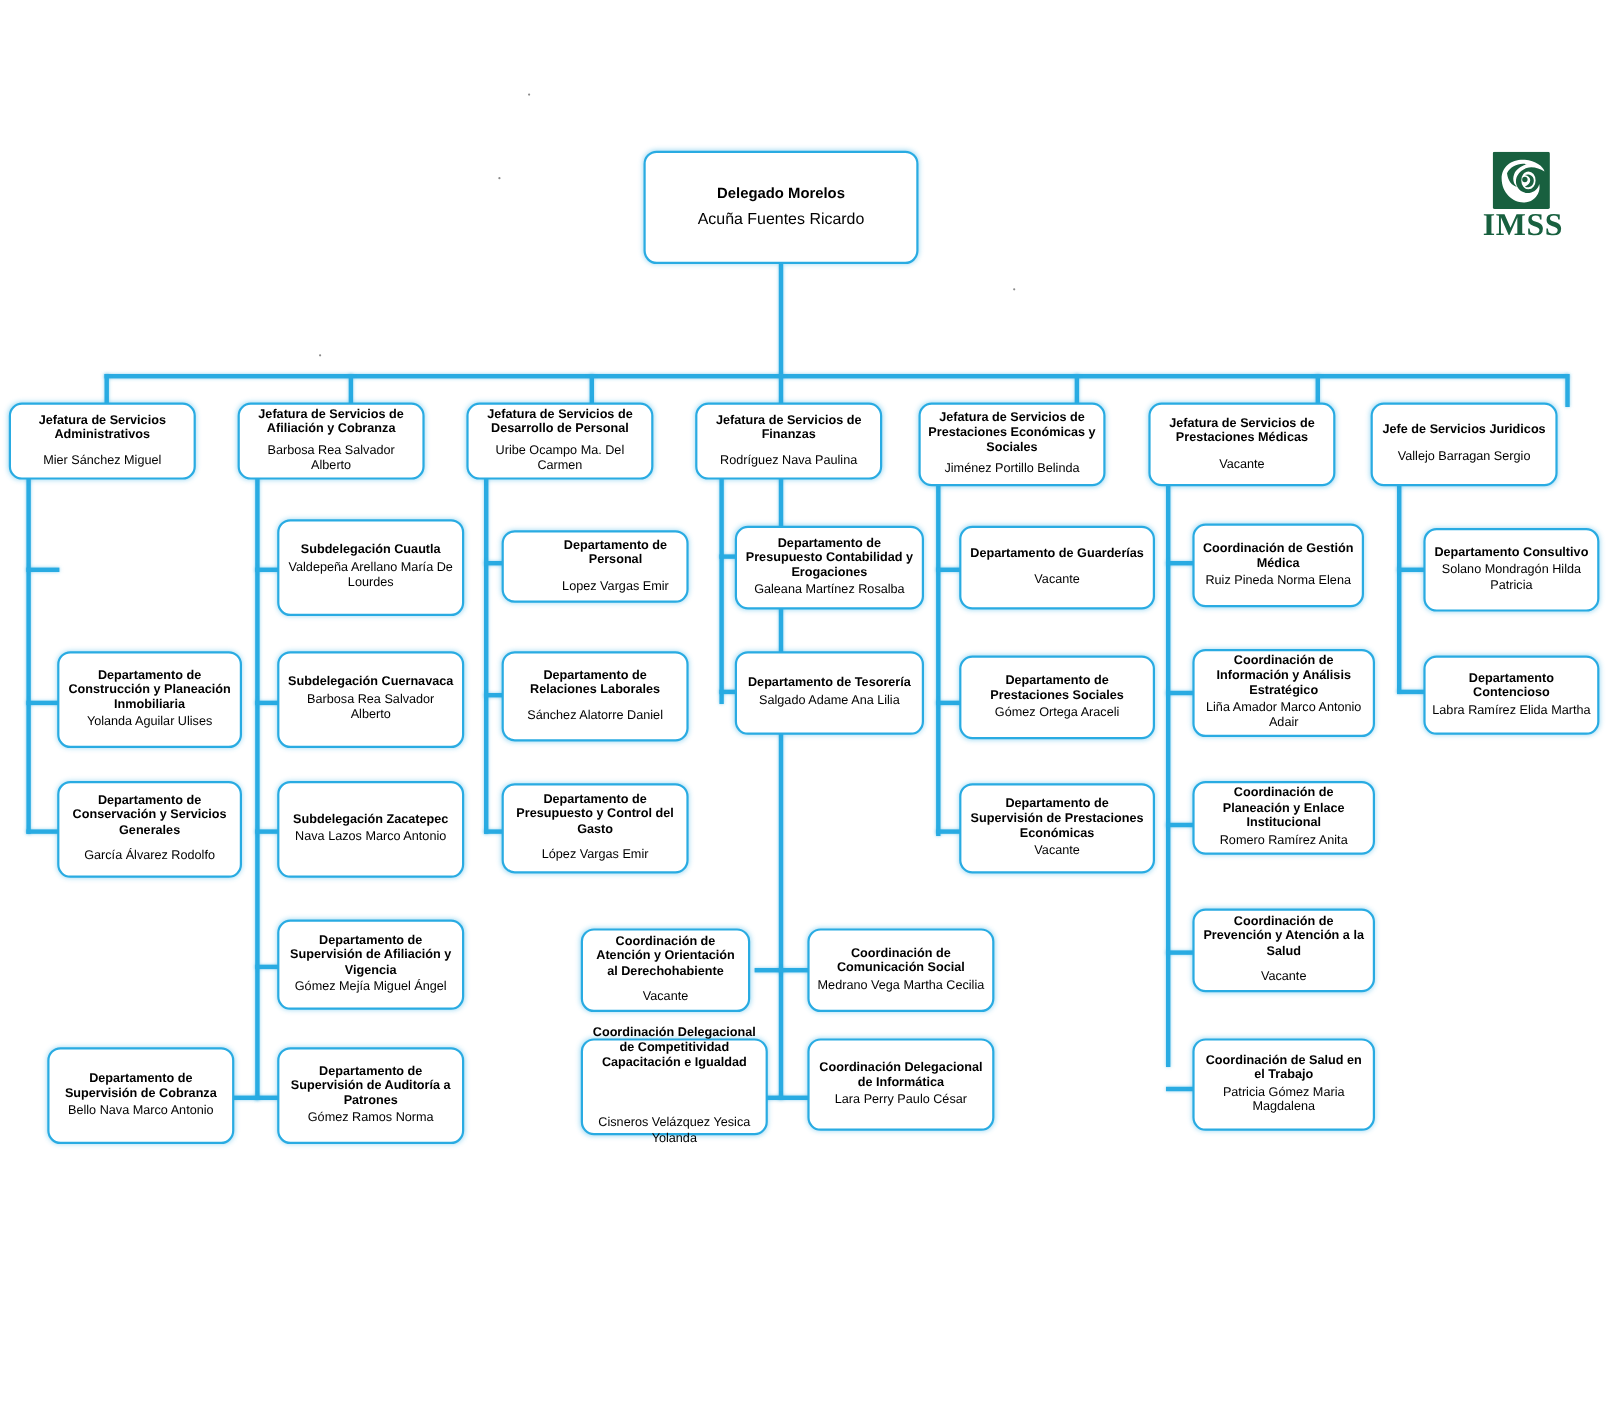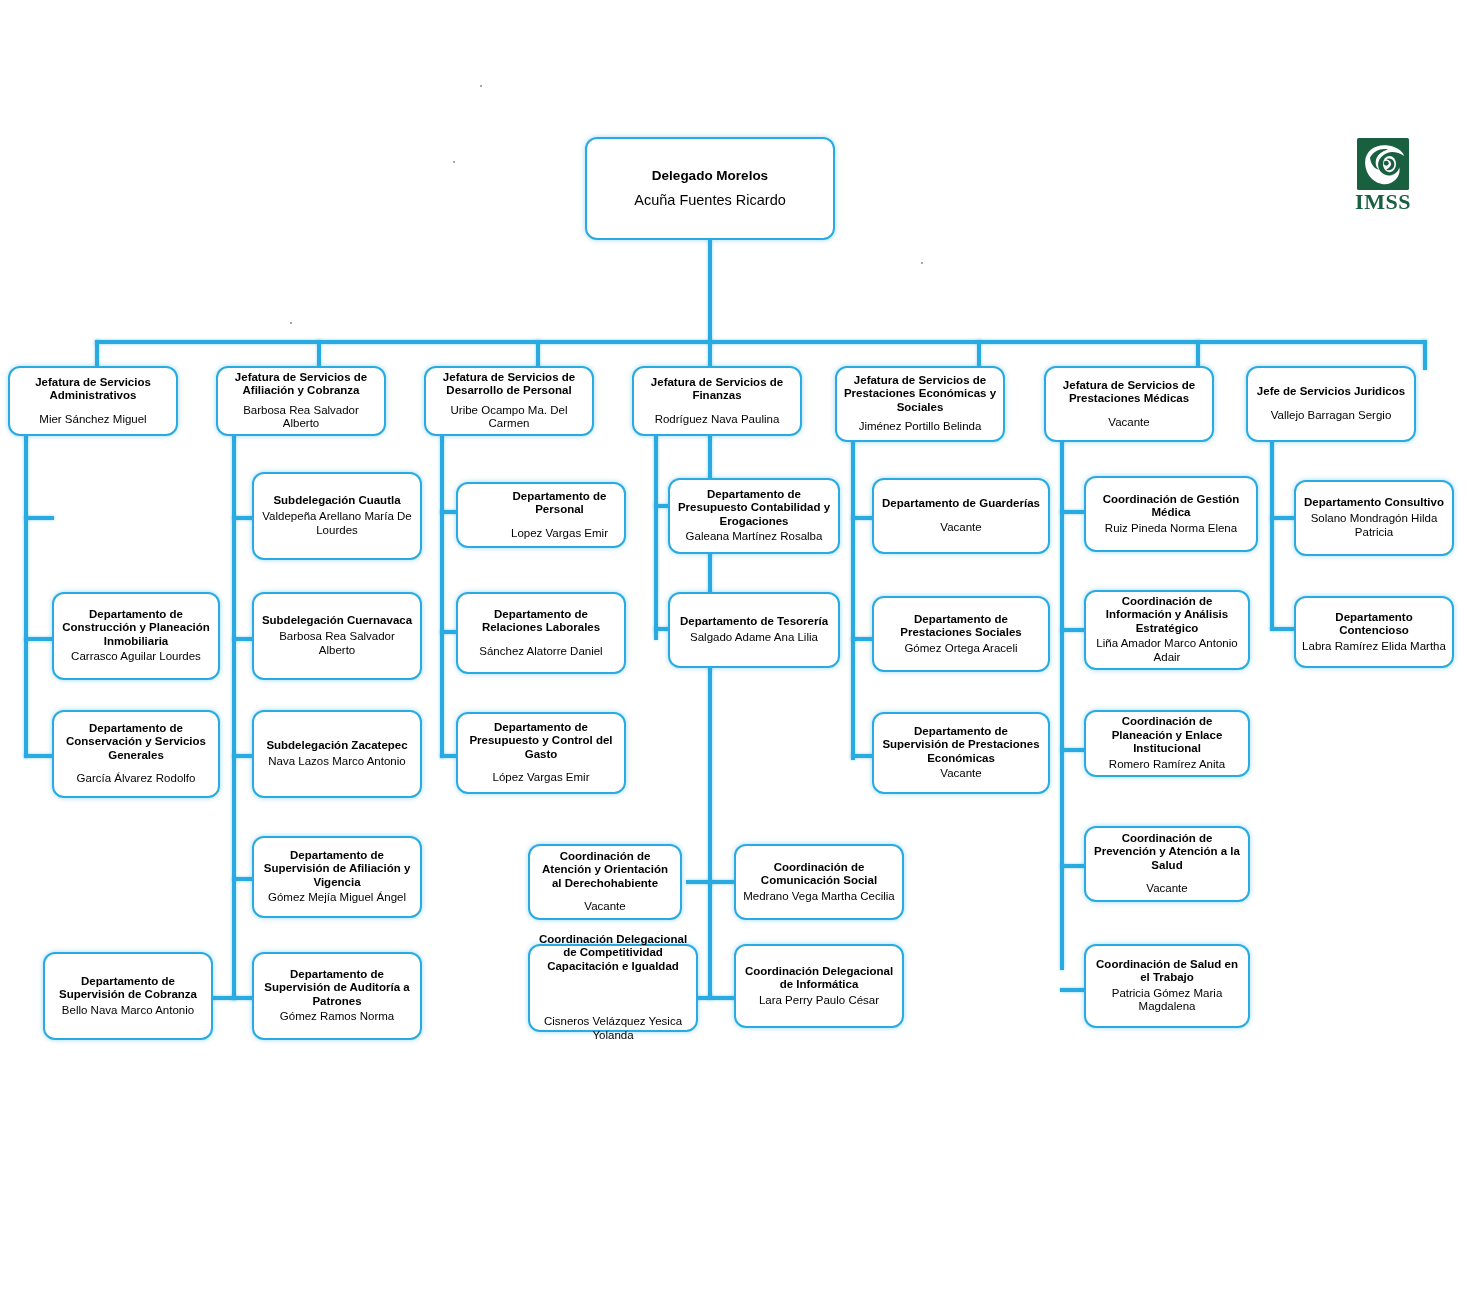--- a/index.html
+++ b/index.html
@@ -68,21 +68,21 @@
     width:70px;
   }
   .logo .mark{
     width:52px;height:52px;
     margin:0 auto;
     display:block;
   }
   .logo .wordmark{
     font-family:"Liberation Serif", serif;
     font-weight:bold;
-    font-size:22px;
+    font-size:29px;
     letter-spacing:.5px;
     color:#18603f;
     line-height:1;
     margin-top:1px;
   }
 
   
   .speck{position:absolute;width:2px;height:2px;background:#8a8a8a;border-radius:50%;z-index:2;}
 </style>
 </head>
@@ -197,21 +197,21 @@
     <div class="person">Vacante</div>
   </div>
 
   <div class="node lvl1 gap" style="left:1246px;top:366px;width:170px;height:76px;">
     <div class="title">Jefe de Servicios Juridicos</div>
     <div class="person">Vallejo Barragan Sergio</div>
   </div>
 
   <div class="node lvl2" style="left:52px;top:592px;width:168px;height:88px;">
     <div class="title">Departamento de Construcción y Planeación Inmobiliaria</div>
-    <div class="person">Carrasco Aguilar Lourdes</div>
+    <div class="person">Yolanda Aguilar Ulises</div>
   </div>
   <div class="node lvl2 gap" style="left:52px;top:710px;width:168px;height:88px;">
     <div class="title">Departamento de Conservación y Servicios Generales</div>
     <div class="person">García Álvarez Rodolfo</div>
   </div>
 
   <div class="node lvl2" style="left:252px;top:472px;width:170px;height:88px;">
     <div class="title">Subdelegación Cuautla</div>
     <div class="person">Valdepeña Arellano María De Lourdes</div>
   </div>
@@ -264,21 +264,21 @@
   </div>
   <div class="node lvl2" style="left:872px;top:596px;width:178px;height:76px;">
     <div class="title">Departamento de Prestaciones Sociales</div>
     <div class="person">Gómez Ortega Araceli</div>
   </div>
   <div class="node lvl2" style="left:872px;top:712px;width:178px;height:82px;">
     <div class="title">Departamento de Supervisión de Prestaciones Económicas</div>
     <div class="person">Vacante</div>
   </div>
 
-  <div class="node lvl2" style="left:1084px;top:476px;width:174px;height:76px;">
+  <div class="node lvl2" style="left:1084px;top:476px;width:156px;height:76px;">
     <div class="title">Coordinación de Gestión Médica</div>
     <div class="person">Ruiz Pineda Norma Elena</div>
   </div>
   <div class="node lvl2" style="left:1084px;top:590px;width:166px;height:80px;">
     <div class="title">Coordinación de Información y Análisis Estratégico</div>
     <div class="person">Liña Amador Marco Antonio Adair</div>
   </div>
   <div class="node lvl2" style="left:1084px;top:710px;width:166px;height:67px;">
     <div class="title">Coordinación de Planeación y Enlace Institucional</div>
     <div class="person">Romero Ramírez Anita</div>

